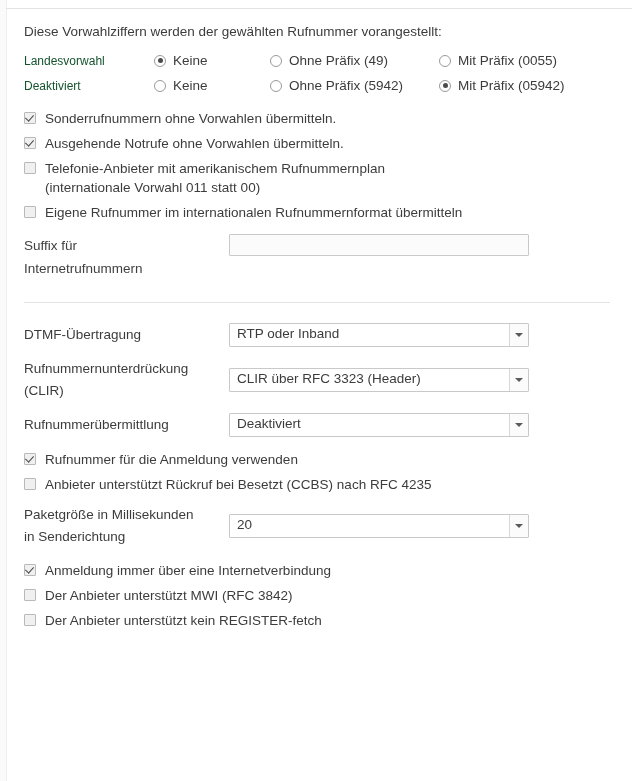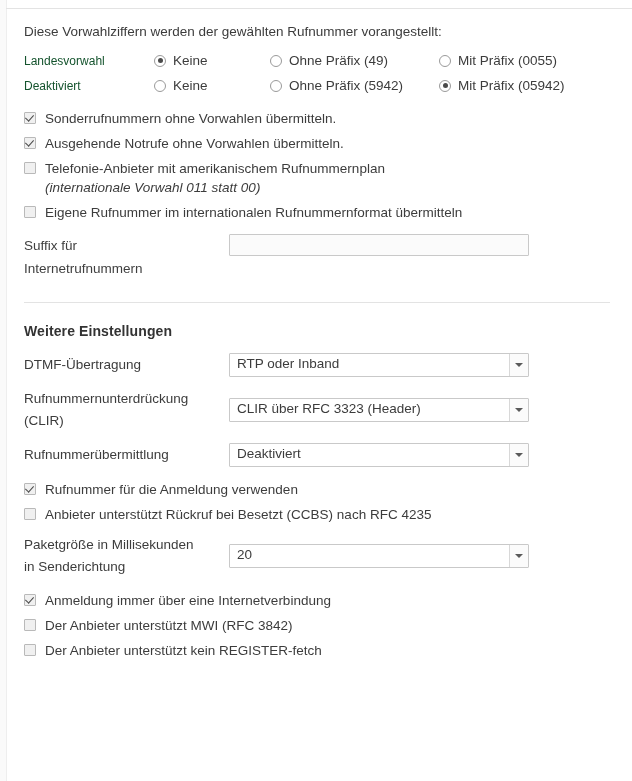--- a/index.html
+++ b/index.html
@@ -134,21 +134,20 @@
     width: 4px;
     height: 7px;
     border: solid #4a4a4a;
     border-width: 0 1.6px 1.6px 0;
     transform: rotate(42deg);
   }
   .sub-line {
     margin: -6px 0 10px 21px;
     font-size: 13.5px;
     color: #3c3c3c;
-    font-style: italic;
   }
 
   
   .field-row {
     display: flex;
     align-items: flex-start;
     margin-top: 14px;
   }
   .field-label {
     width: 205px;
@@ -305,21 +304,20 @@
           <span>Suffix für</span>
           <span class="l2">Internetrufnummern</span>
         </div>
         <input class="textinput" type="text" value="" style="">
       </div>
     </div>
 
     <div class="divider"></div>
 
     <div style="margin-top:20px;">
-      <div class="section-title">Weitere Einstellungen</div>
 
       <div class="sel-row">
         <div class="sel-label">
           <span>DTMF-Übertragung</span>
         </div>
         <div class="select">
           <span class="selval">RTP oder Inband</span>
           <span class="arrowbox"></span>
         </div>
       </div>

